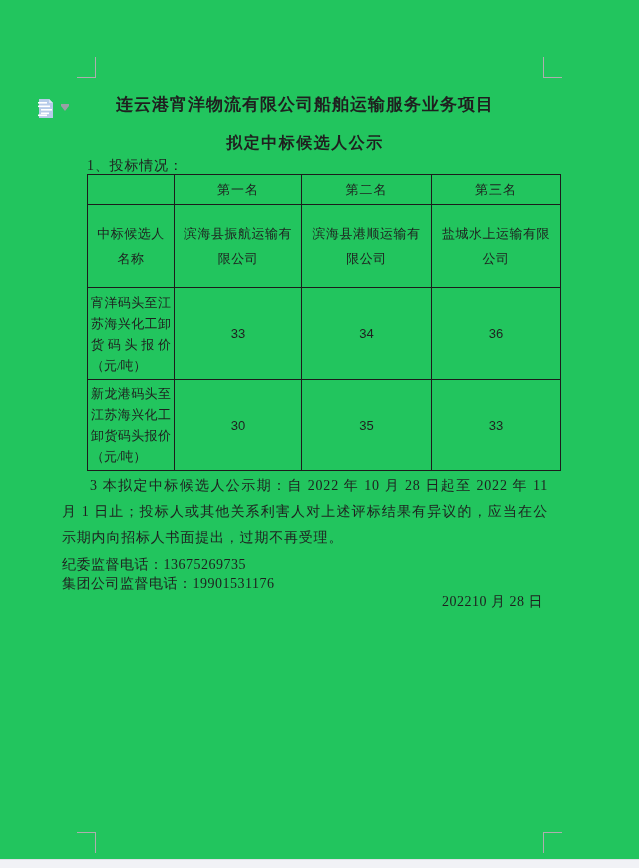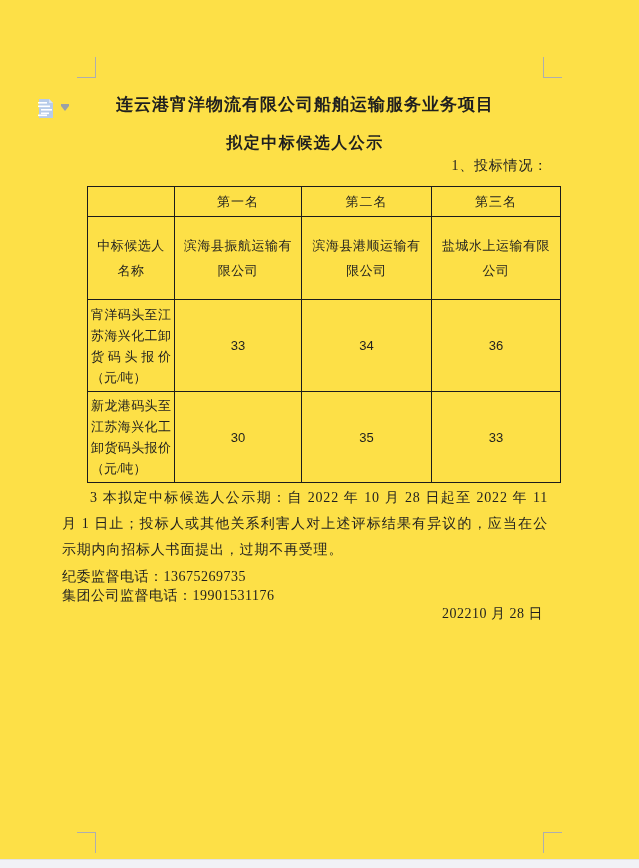--- a/index.html
+++ b/index.html
@@ -4,21 +4,21 @@
 <style>
   html, body { margin: 0; padding: 0; }
   body {
     width: 639px; height: 868px;
     background: #ffffff;
     position: relative;
     overflow: hidden;
     font-family: "Liberation Serif", serif;
     color: #1f1f1f;
   }
-  .page { position: absolute; inset: 0; background: #fde047; }
+  .page { position: absolute; inset: 0; background: #22c55e; }
 
   
   .crop { position: absolute; width: 18px; height: 20px; }
   .crop.tl { left: 77px; top: 57px;  border-right: 1px solid #aeaeae; border-bottom: 1px solid #aeaeae; }
   .crop.tr { left: 543px; top: 57px; border-left: 1px solid #aeaeae;  border-bottom: 1px solid #aeaeae; }
   .crop.bl { left: 77px; top: 832px; border-right: 1px solid #aeaeae; border-top: 1px solid #aeaeae; }
   .crop.br { left: 543px; top: 832px; border-left: 1px solid #aeaeae; border-top: 1px solid #aeaeae; }
 
   
   .float-btn { position: absolute; left: 37px; top: 98px; display: flex; align-items: center; gap: 6px; cursor: pointer; }
@@ -26,23 +26,23 @@
   .dd-arrow::before { content: ""; position: absolute; left: -4px; top: -7px; width: 8px; height: 1.5px; background: #9aa0a6; }
 
   
   .content { position: absolute; left: 62px; top: 0; width: 486px; }
   .content p { margin: 0; }
 
   h1.t1 { margin: 92px 0 0; font-size: 17px; line-height: 26px; font-weight: bold; text-align: center; letter-spacing: 1px; }
   h2.t2 { margin: 12px 0 0; font-size: 16px; line-height: 26px; font-weight: bold; text-align: center; letter-spacing: 1.5px; }
 
   p.intro { margin-top: 18px; font-size: 14px; line-height: 26px; text-align: justify; text-indent: 2em; letter-spacing: 0.8px; }
-  p.sec1  { margin-top: 2px; font-size: 14px; line-height: 16px; padding-left: 25px; letter-spacing: 0.8px; text-align: right; }
+  p.sec1  { margin-top: 2px; font-size: 14px; line-height: 16px; padding-left: 25px; letter-spacing: 0.8px; }
 
-  table.bid { border-collapse: collapse; table-layout: fixed; width: 461px; margin-left: 25px; margin-top: 12px; border-radius: 17px; }
+  table.bid { border-collapse: collapse; table-layout: fixed; width: 461px; margin-left: 25px; margin-top: 0; border-radius: 17px; }
   table.bid td { border: 1px solid #1c1c1c; vertical-align: middle; font-size: 13px; }
   td.w1 { width: 84px; } td.w2 { width: 124px; } td.w3 { width: 127px; } td.w4 { width: 126px; }
   tr.hrow td { height: 27px; text-align: center; letter-spacing: 1px; }
   tr.r2 td { height: 78px; }
   tr.r3 td { height: 87px; }
   tr.r4 td { height: 86px; }
   td.company { text-align: center; line-height: 25px; font-size: 13.5px; padding: 2px 8px; letter-spacing: 0.5px; }
   td.lbl-name { text-align: center; line-height: 25px; padding: 2px 7px; letter-spacing: 0.5px; }
   td.lbl { text-align: left; line-height: 21px; padding: 2px 3px; font-size: 12.5px; text-align: justify; }
   td.num { text-align: center; font-family: "Liberation Sans", sans-serif; font-size: 14px; }

